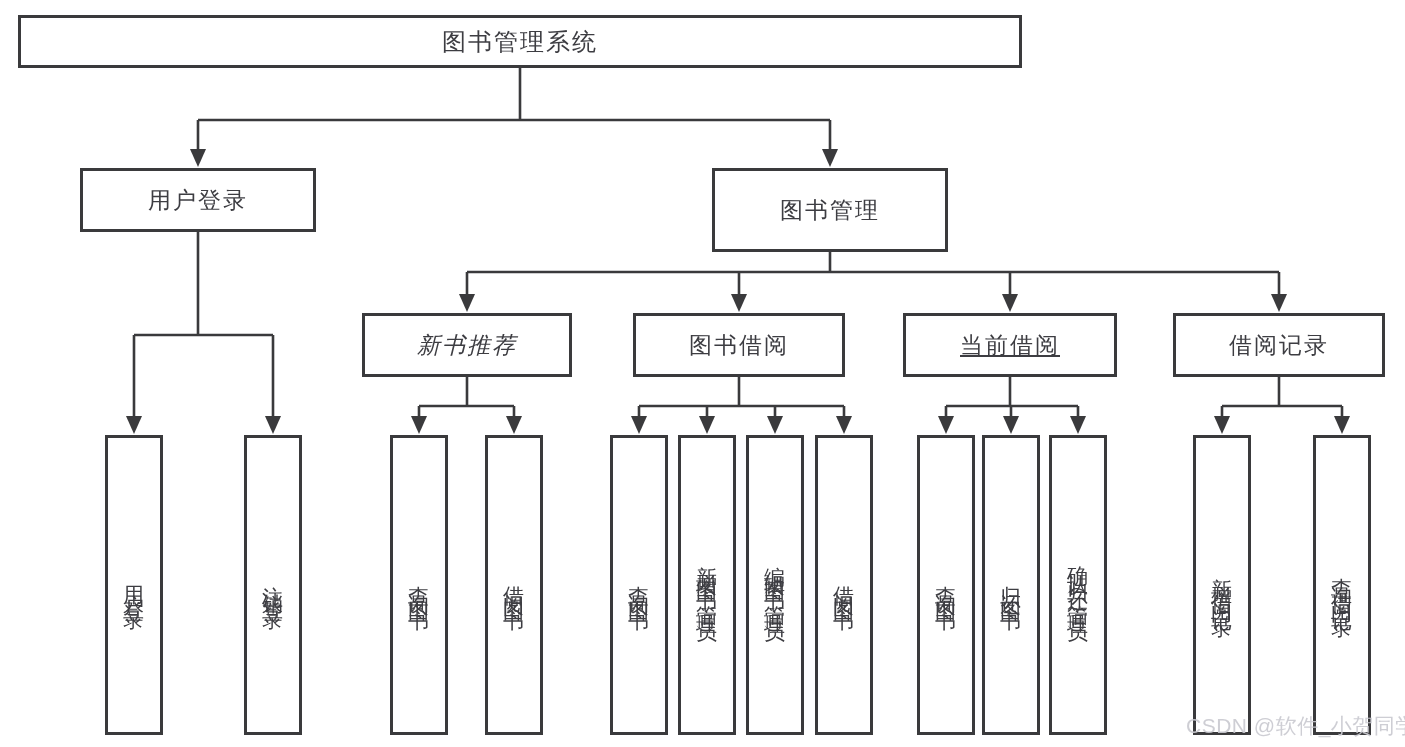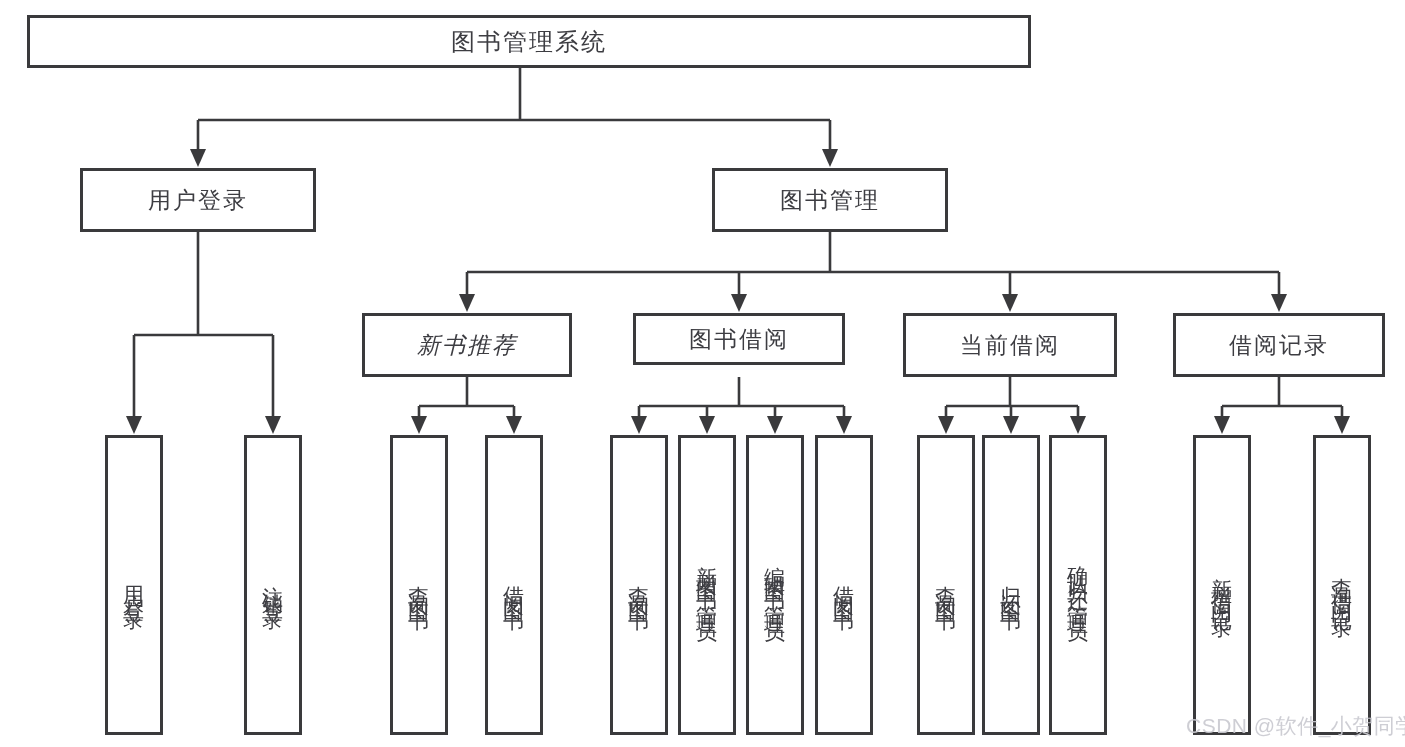--- a/index.html
+++ b/index.html
@@ -19,21 +19,21 @@
     color:#3d3d42;
     display:flex;
     align-items:center;
     justify-content:center;
   }
   .h{ 
     font-size:23px;
     letter-spacing:2px;
     white-space:nowrap;
   }
-  .root{font-size:24px;margin-left:9px;}
+  .root{font-size:24px;}
   .v{ 
     writing-mode:vertical-rl;
     font-size:21px;
     letter-spacing:8px;
     line-height:1;
   }
   .watermark{
     position:absolute;
     left:1186px;
     top:712px;
@@ -82,25 +82,25 @@
     <polygon class="arrowhead" points="1070,416 1086,416 1078,434"></polygon>
 
     <path class="wire" d="M1279 377 V406 M1222 406 H1342 M1222 406 V418 M1342 406 V418"></path>
     <polygon class="arrowhead" points="1214,416 1230,416 1222,434"></polygon>
     <polygon class="arrowhead" points="1334,416 1350,416 1342,434"></polygon>
   </svg>
 
   <div class="box h root" style="left:18px;top:15px;width:1004px;height:53px;">图书管理系统</div>
 
   <div class="box h" style="left:80px;top:168px;width:236px;height:64px;">用户登录</div>
-  <div class="box h" style="left:712px;top:168px;width:236px;height:64px;">图书管理</div>
+  <div class="box h" style="left:712px;top:168px;width:236px;height:84px;">图书管理</div>
 
   <div class="box h" style="left:362px;top:313px;width:210px;height:64px;font-style:italic;">新书推荐</div>
-  <div class="box h" style="left:633px;top:313px;width:212px;height:52px;">图书借阅</div>
-  <div class="box h" style="left:903px;top:313px;width:214px;height:64px;">当前借阅</div>
+  <div class="box h" style="left:633px;top:313px;width:212px;height:64px;">图书借阅</div>
+  <div class="box h" style="left:903px;top:313px;width:214px;height:64px;text-decoration:underline;">当前借阅</div>
   <div class="box h" style="left:1173px;top:313px;width:212px;height:64px;">借阅记录</div>
 
   <div class="box v" style="left:105px;top:435px;width:58px;height:300px;">用户登录</div>
   <div class="box v" style="left:244px;top:435px;width:58px;height:300px;">注销登录</div>
 
   <div class="box v" style="left:390px;top:435px;width:58px;height:300px;">查询图书</div>
   <div class="box v" style="left:485px;top:435px;width:58px;height:300px;">借阅图书</div>
 
   <div class="box v" style="left:610px;top:435px;width:58px;height:300px;">查询图书</div>
   <div class="box v" style="left:678px;top:435px;width:58px;height:300px;">新增图书（管理员）</div>

